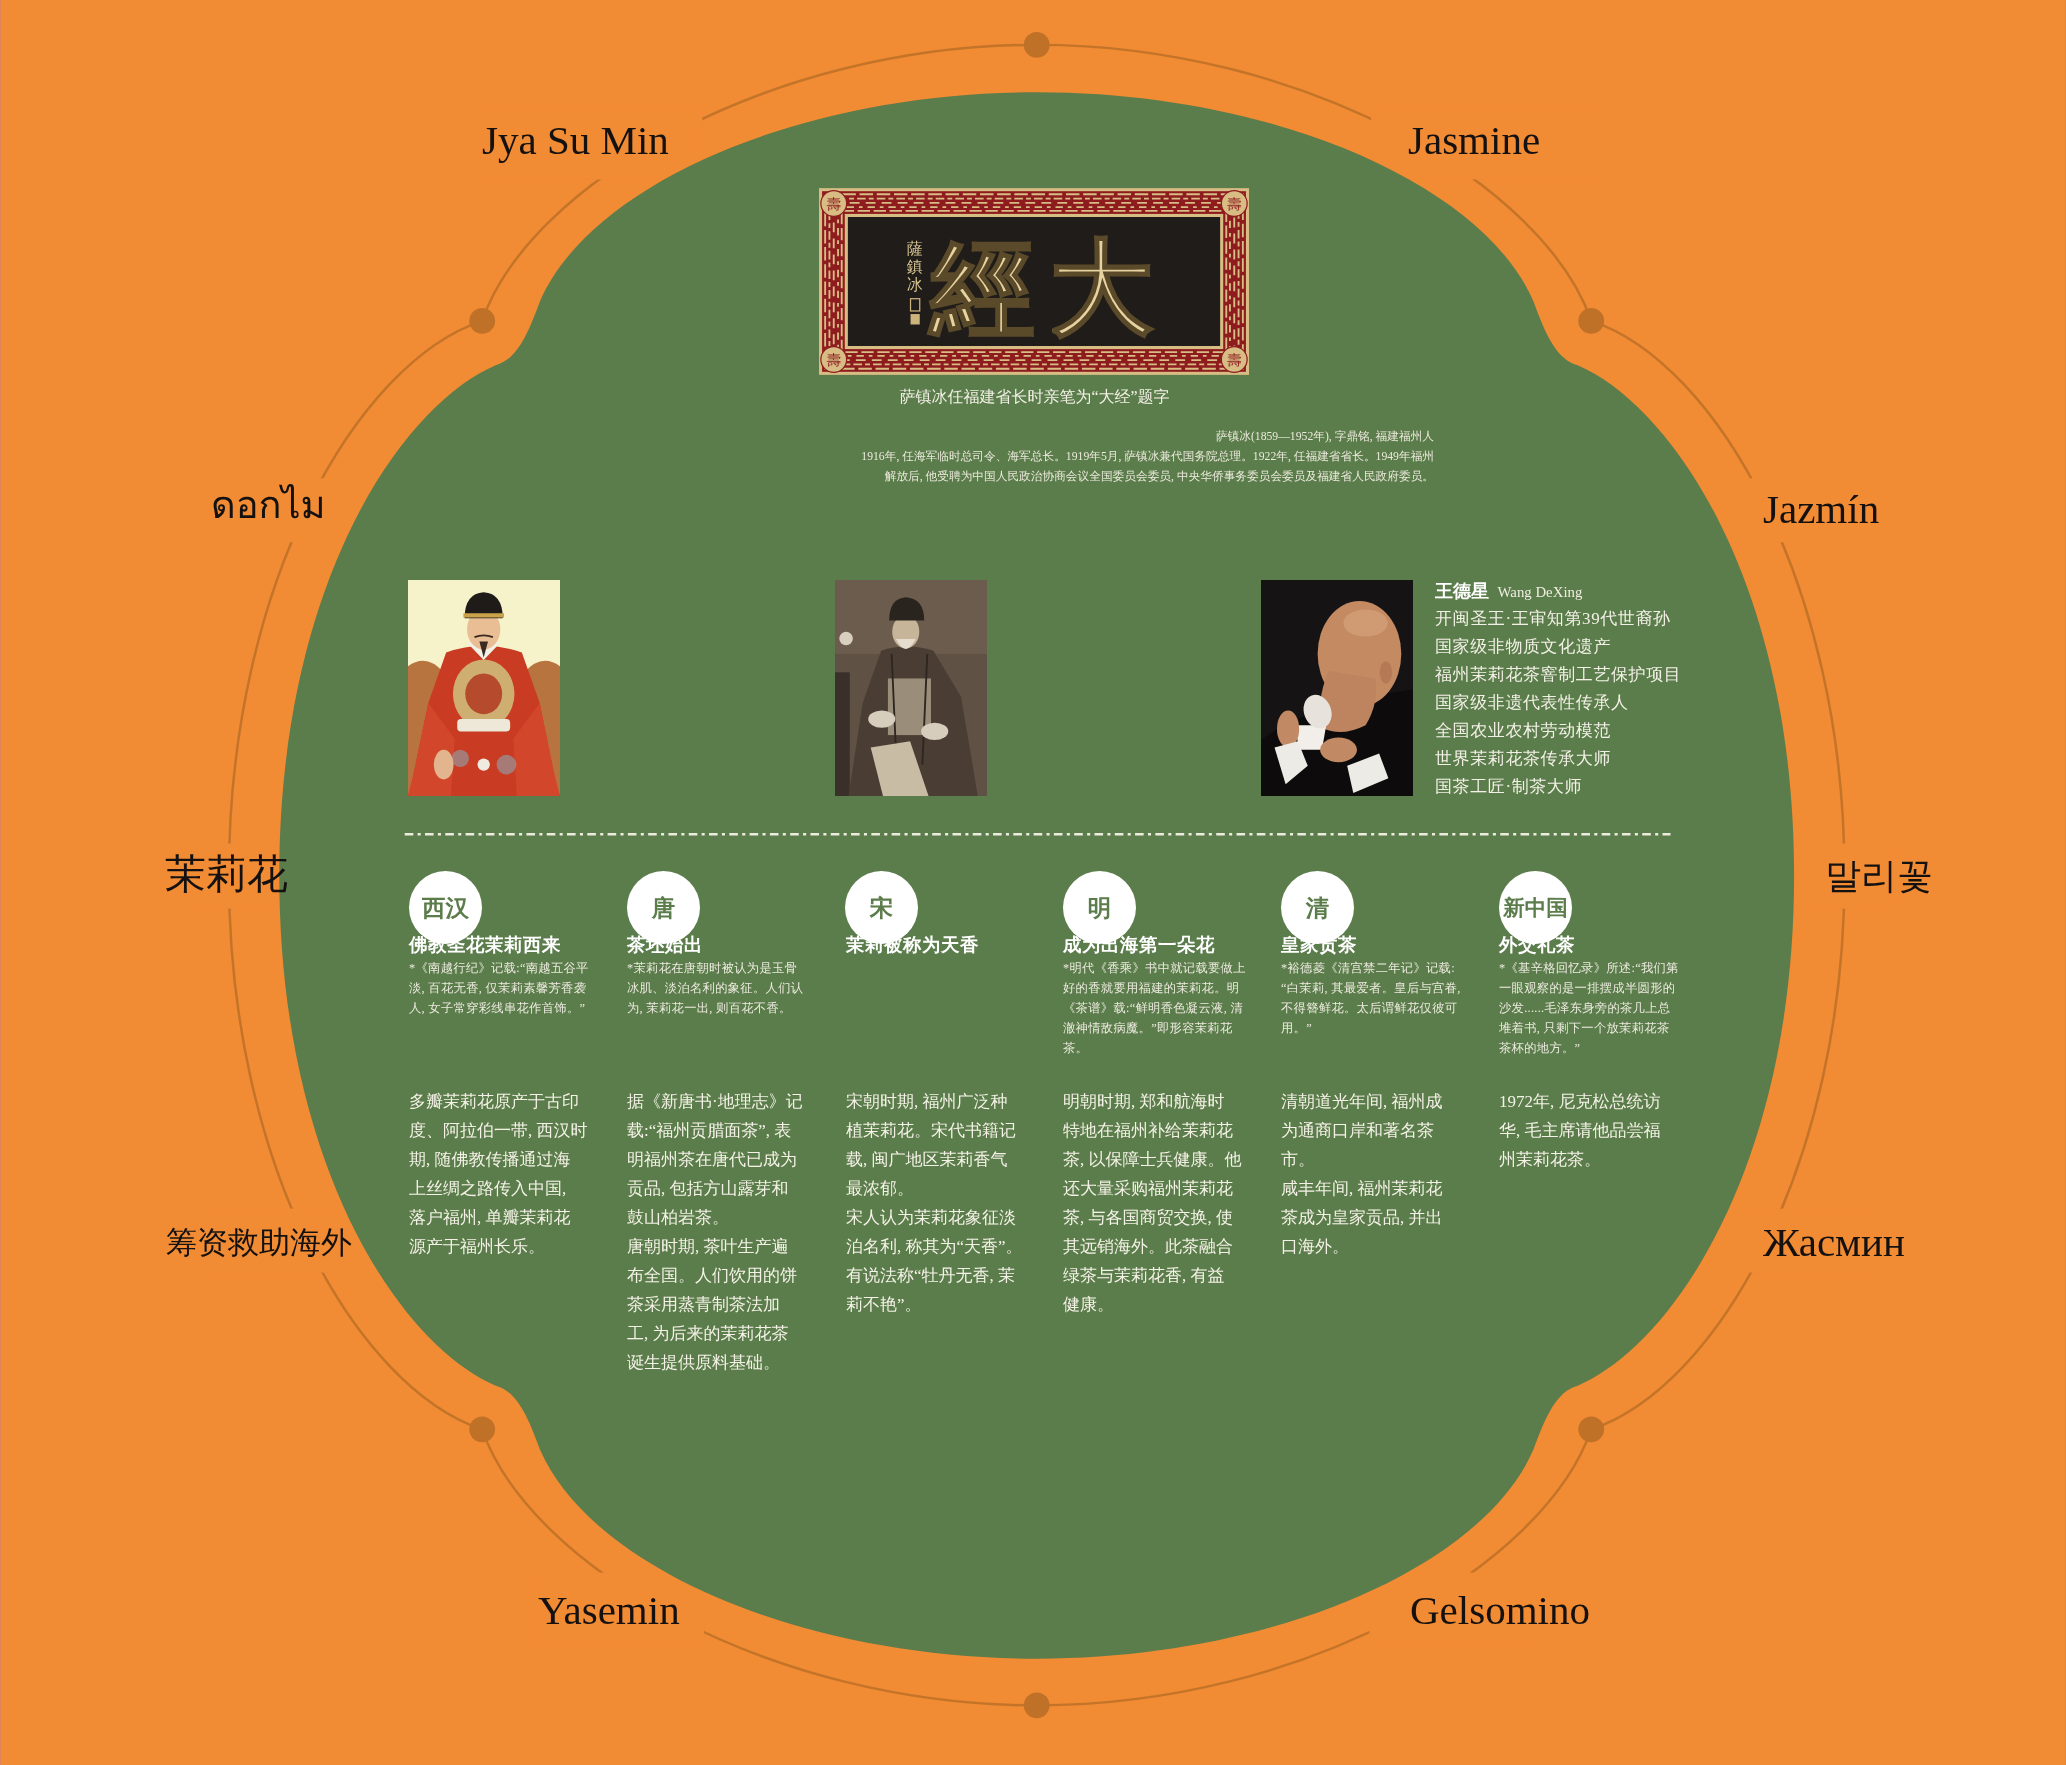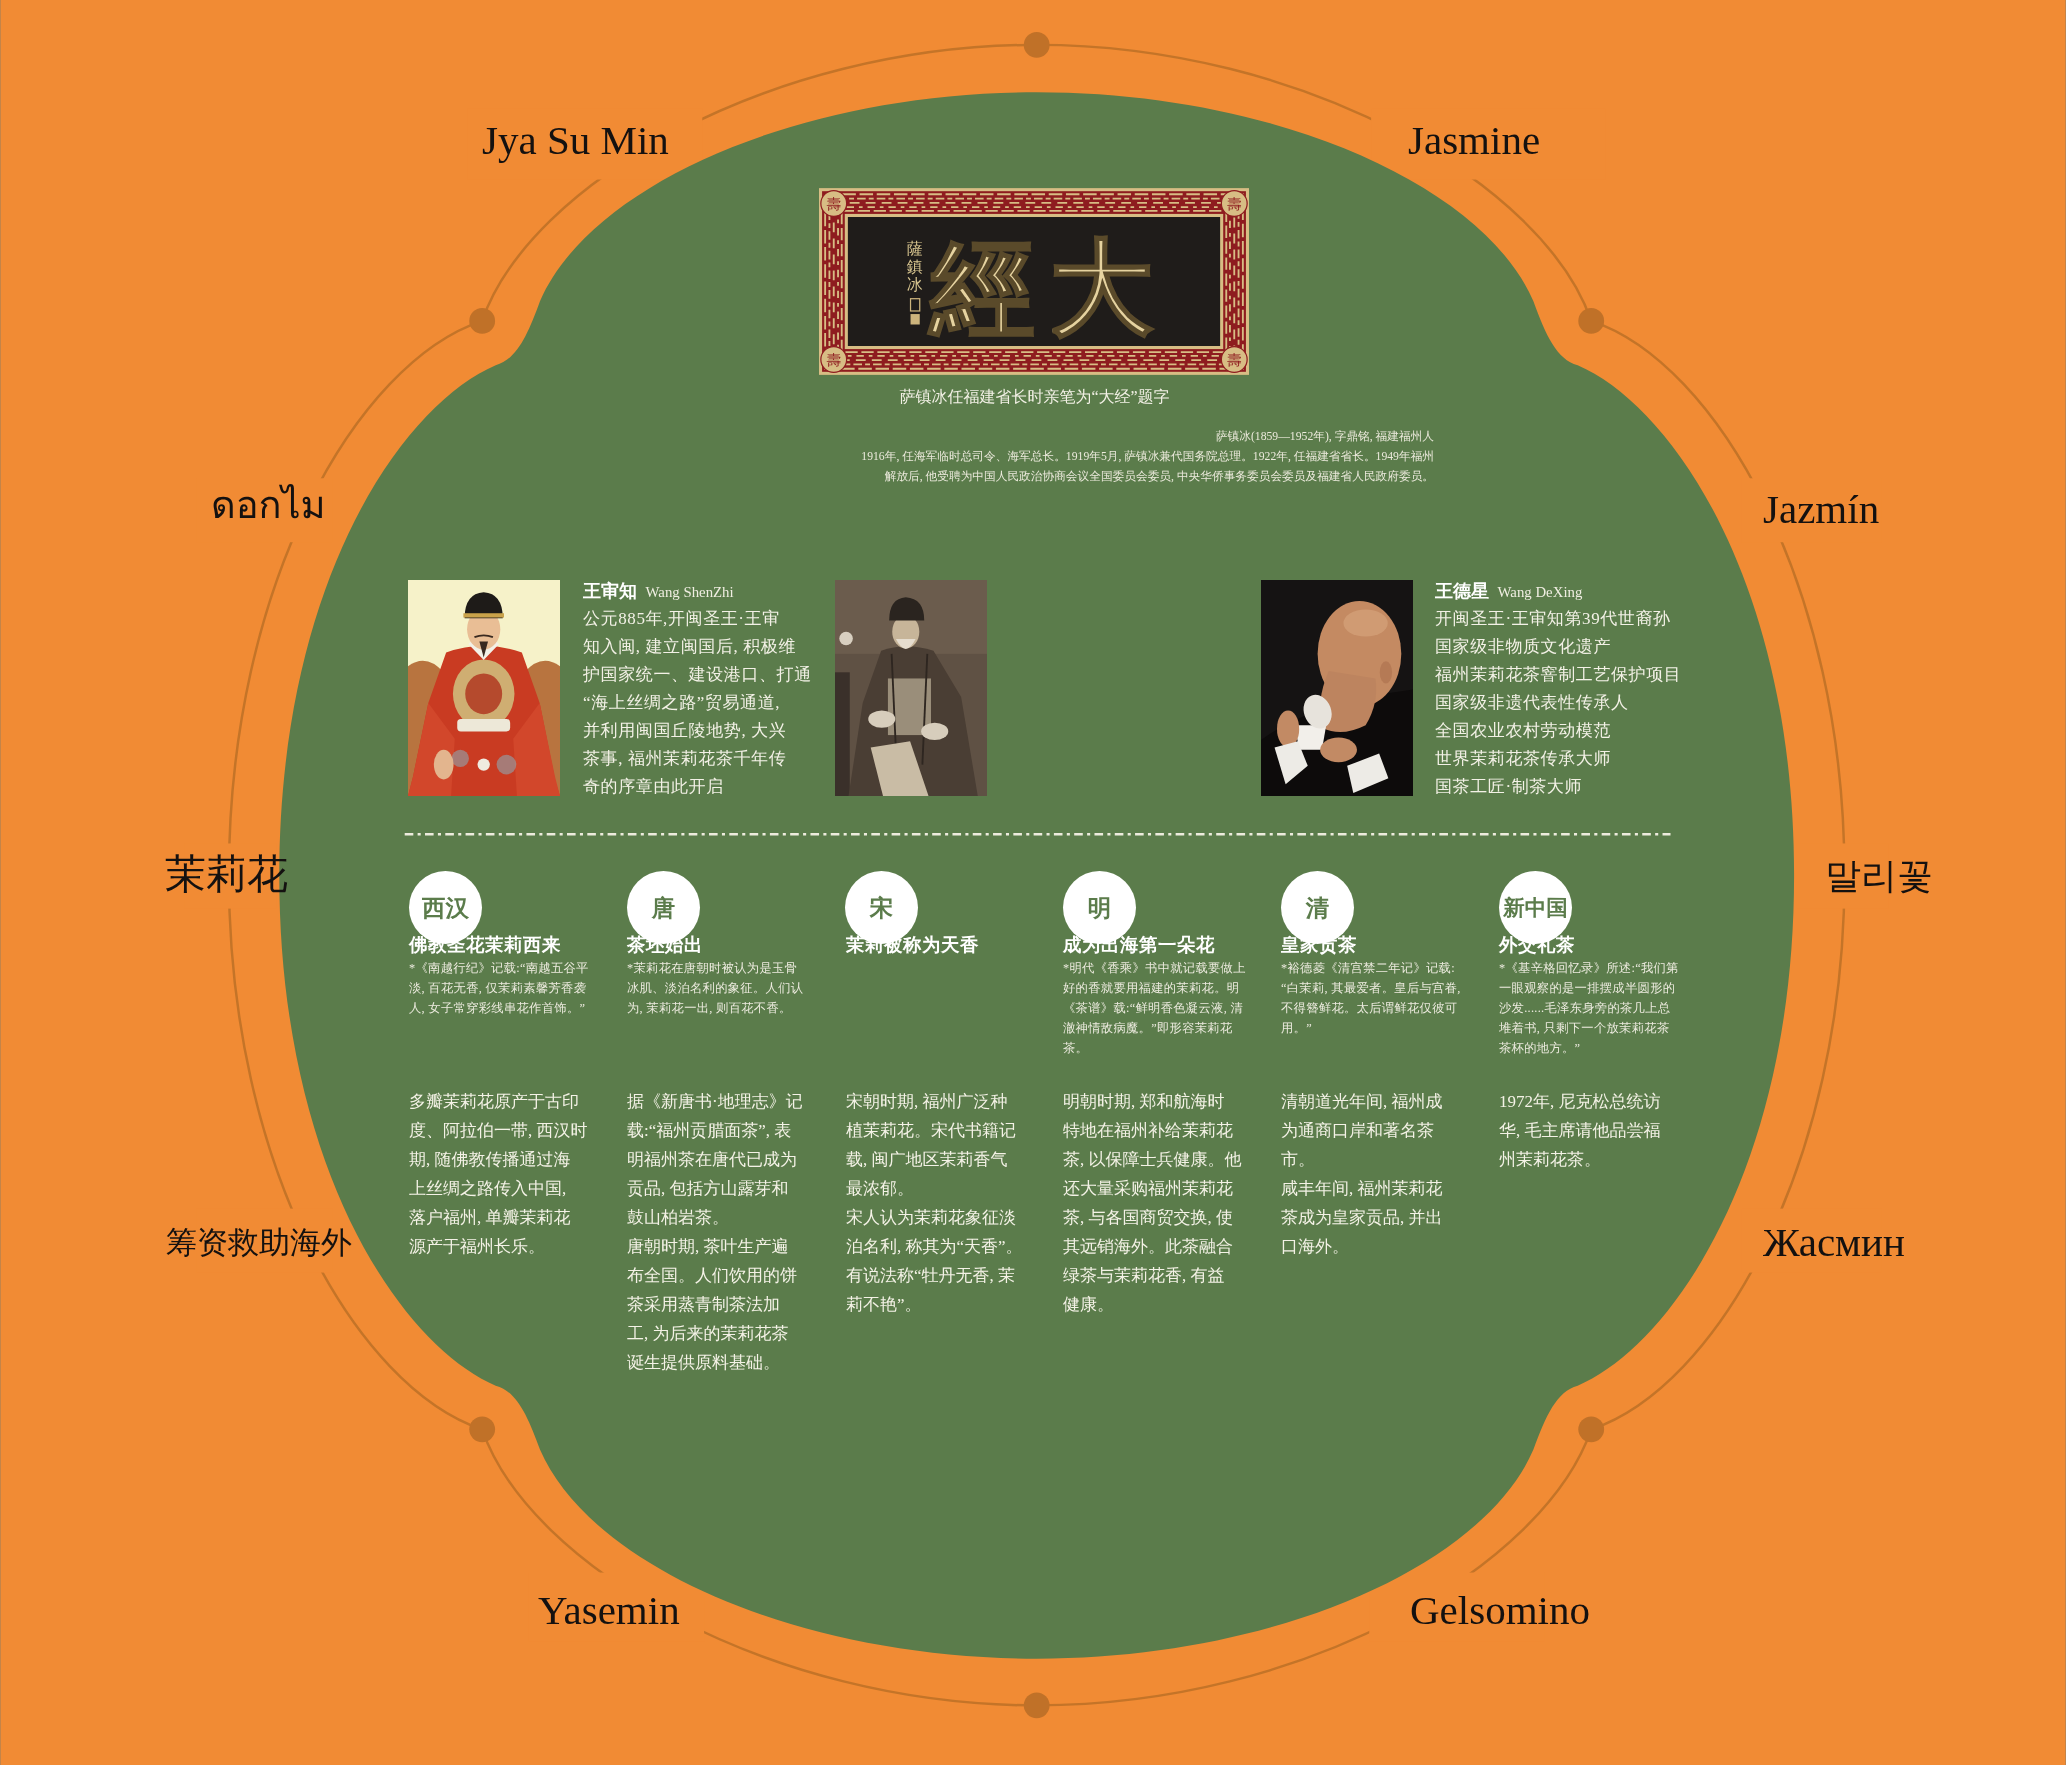--- a/index.html
+++ b/index.html
@@ -1,19 +1,19 @@
 <!DOCTYPE html>
 <html style="font-size:9.8px"><head>
 <meta charset="utf-8">
 <style>
   html, body { margin: 0; padding: 0; }
   body { width: 2066px; height: 1765px; overflow: hidden; }
   .canvas {
     position: relative; width: 2066px; height: 1765px; overflow: hidden;
-    background: #0369a1;
+    background: #8b5cf6;
     font-family: "Liberation Serif", "DejaVu Serif", serif;
   }
   .bg { position: absolute; left: 0; top: 0; }
   .ring-label {
     position: absolute; color: #141110; white-space: nowrap; line-height: 1;
     font-family: "Liberation Serif", "DejaVu Serif", serif;
   }
   .lat { font-size: 41px; }
   .plaque { position: absolute; left: 819px; top: 188px; width: 430px; height: 187px; }
   .plaque-caption {
@@ -159,32 +159,20 @@
     <rect x="80" y="226" width="86" height="20" rx="6" fill="#EDE8D8"></rect>
     <circle cx="123" cy="300" r="10" fill="#EFEBE0"></circle>
     <path d="M98 104 L123 130 L148 104 L140 97 L123 115 L106 97Z" fill="#F3F0E6"></path>
     <ellipse cx="123" cy="80" rx="27" ry="33" fill="#E9BE95"></ellipse>
     <path d="M92 62 Q92 22 123 20 Q154 22 154 62 Z" fill="#1E1B18"></path>
     <rect x="90" y="54" width="66" height="7" fill="#C9A24A"></rect>
     <path d="M116 100 L123 126 L130 100Z" fill="#3A2A20"></path>
     <path d="M108 93 Q123 87 138 93" stroke="#3A2A20" stroke-width="3" fill="none"></path>
     <ellipse cx="58" cy="300" rx="16" ry="24" fill="#E3B58E"></ellipse>
   </svg>
-  <div class="person" style="left:583px;">
-    <div class="person-head">
-      <span class="person-name">王审知</span><span class="person-en">Wang ShenZhi</span>
-    </div>
-    <div class="person-bio">公元885年,开闽圣王·王审
-知入闽, 建立闽国后, 积极维
-护国家统一、建设港口、打通
-“海上丝绸之路”贸易通道,
-并利用闽国丘陵地势, 大兴
-茶事, 福州茉莉花茶千年传
-奇的序章由此开启</div>
-  </div>
 
   <svg class="portrait" style="left:835px;" viewBox="0 0 247 351">
     <rect width="247" height="351" fill="#5F5144"></rect>
     <rect x="0" y="0" width="247" height="120" fill="#6B5C4D"></rect>
     <rect x="0" y="150" width="24" height="201" fill="#3A302A"></rect>
     <circle cx="18" cy="95" r="11" fill="#D8CFC0"></circle>
     <path d="M75 115 Q115 100 160 115 L205 190 L232 351 L22 351 L45 200 Z" fill="#4A3E34"></path>
     <rect x="86" y="160" width="70" height="92" fill="#9A8E7A"></rect>
     <path d="M92 120 L100 300" stroke="#2E2620" stroke-width="3"></path>
     <path d="M150 120 L142 300" stroke="#2E2620" stroke-width="3"></path>

